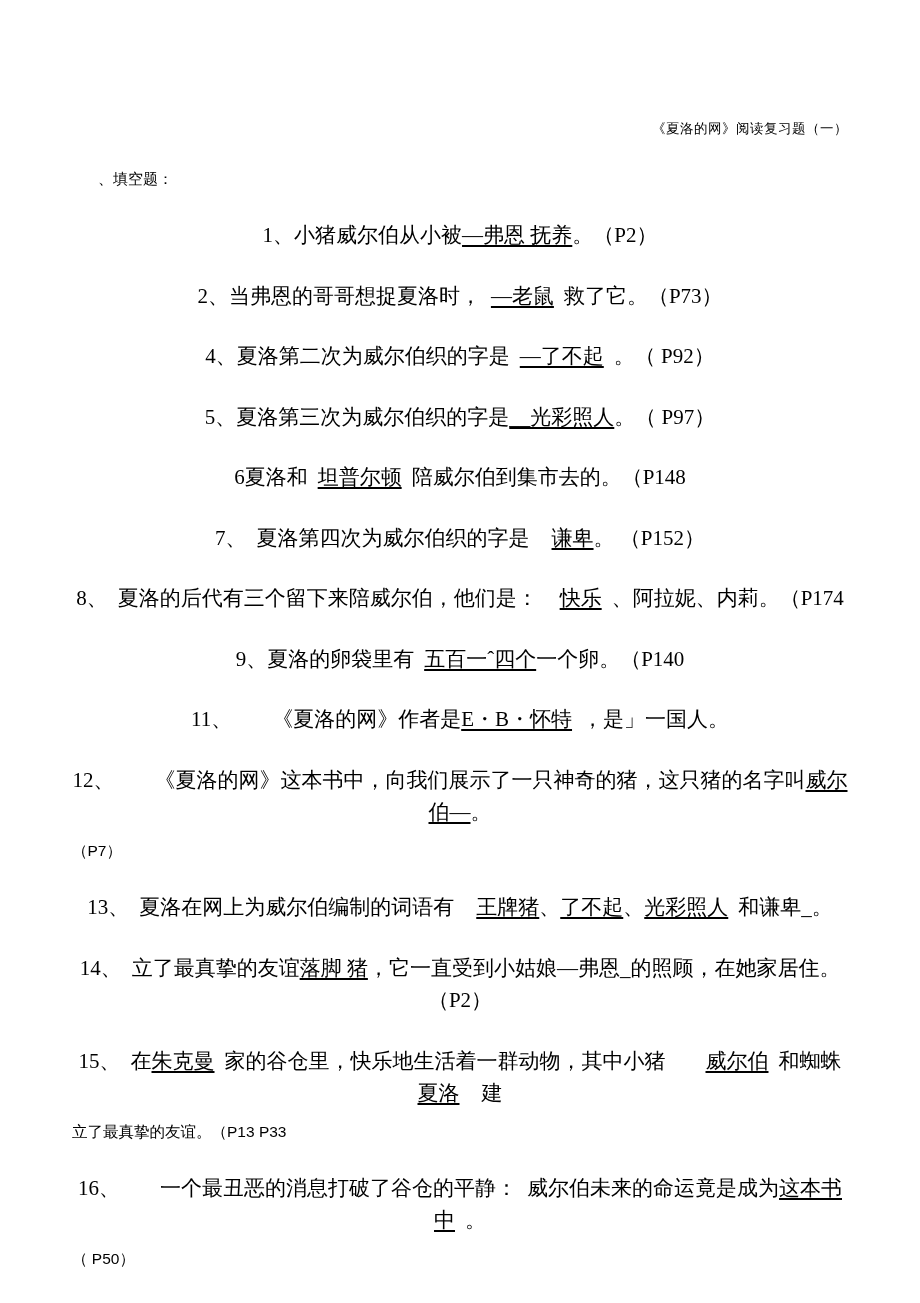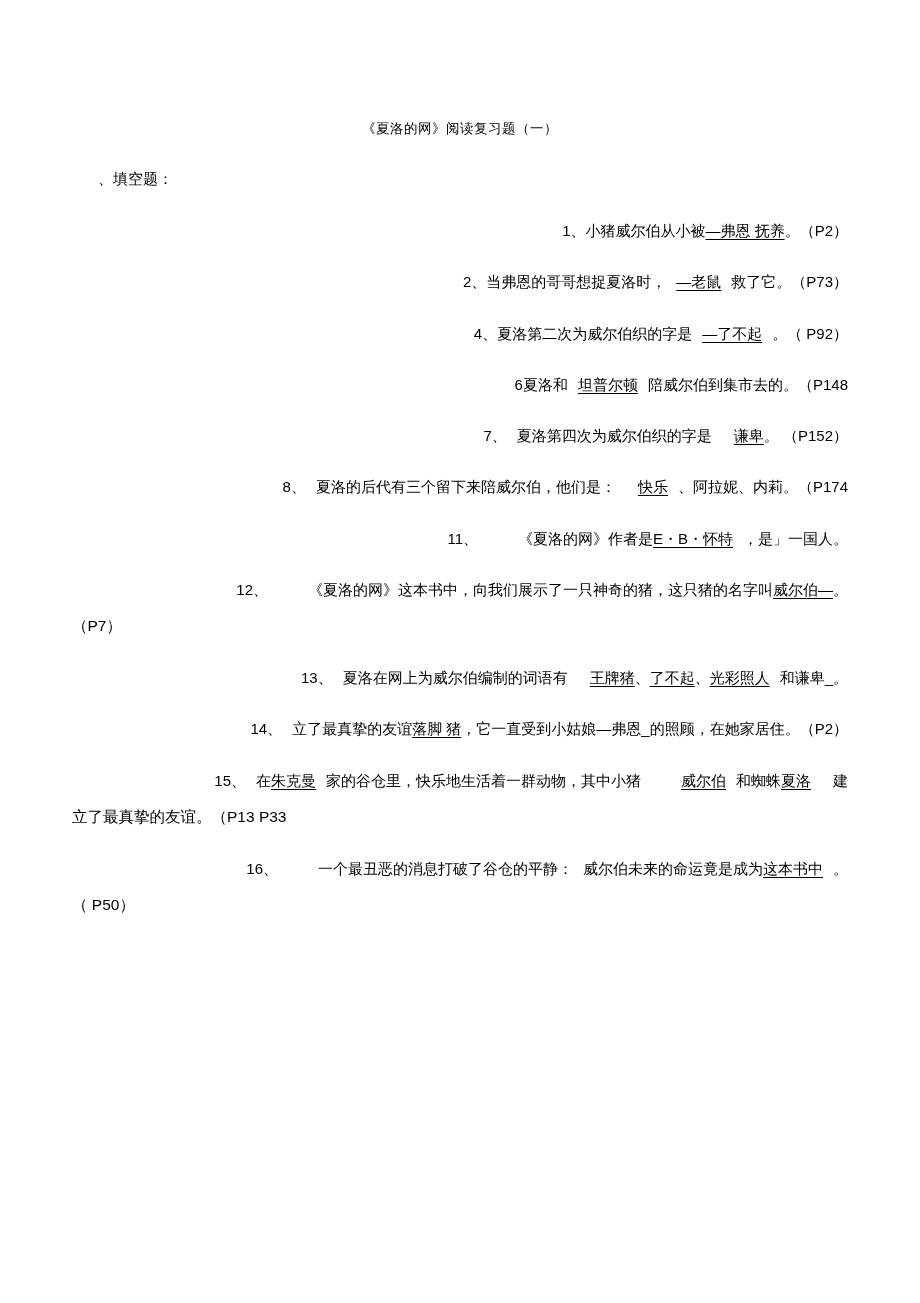--- a/index.html
+++ b/index.html
@@ -16,55 +16,55 @@
     overflow: hidden;
   }
   .page {
     width: 920px;
     height: 1303px;
     box-sizing: border-box;
     padding: 120px 72px 40px 72px;
     position: relative;
   }
   .doc-title {
-    text-align: center;
+    text-align: right;
     font-size: 13.5px;
     letter-spacing: 0.5px;
     margin: 0 0 32px 0;
     font-family: "Liberation Sans", "DejaVu Sans", sans-serif;
   }
   .section-label {
     font-size: 15px;
     margin: 4px 0 30px 26px;
     font-family: "Liberation Sans", "DejaVu Sans", sans-serif;
   }
   .q {
-    font-size: 15px;
+    font-size: 21px;
     line-height: 1.55;
     margin: 0 0 28px 0;
-    font-family: Liberation Sans, sans-serif;
-    text-align: right;
+    font-family: Liberation Serif, serif;
+    text-align: center;
   }
   .q.tight {
     margin-bottom: 10px;
   }
   .q .num {
     white-space: pre;
   }
   .u {
     text-decoration: underline;
     text-underline-offset: 3px;
   }
   .sp1 { display: inline-block; width: 10px; }
   .sp2 { display: inline-block; width: 22px; }
   .sp3 { display: inline-block; width: 40px; }
   .cont {
     font-size: 15.5px;
     line-height: 1.55;
-    margin: 13px 0 28px 0;
+    margin: 4px 0 28px 0;
     font-family: "Liberation Sans", "DejaVu Sans", sans-serif;
   }
 </style>
 </head>
 <body>
 
 <div class="page">
 
   <div class="doc-title">《夏洛的网》阅读复习题（一）</div>
 
@@ -76,33 +76,39 @@
 
   <p class="q">
     <span class="num">2、</span><span>当弗恩的哥哥想捉夏洛时，</span><span class="sp1"></span><span class="u">—老鼠</span><span class="sp1"></span><span>救了它。（P73）</span>
   </p>
 
 
   <p class="q">
     <span class="num">4、</span><span>夏洛第二次为威尔伯织的字是</span><span class="sp1"></span><span class="u">—了不起</span><span class="sp1"></span><span>。（ P92）</span>
   </p>
 
+  <p class="q">
+    <span class="num">5、</span><span>夏洛第三次为威尔伯织的字是</span><span class="u">__光彩照人</span><span>。（ P97）</span>
+  </p>
 
   <p class="q">
     <span class="num">6</span><span>夏洛和</span><span class="sp1"></span><span class="u">坦普尔顿</span><span class="sp1"></span><span>陪威尔伯到集市去的。（P148</span>
   </p>
 
   <p class="q">
     <span class="num">7、</span><span class="sp1"></span><span>夏洛第四次为威尔伯织的字是</span><span class="sp2"></span><span class="u">谦卑</span><span>。 （P152）</span>
   </p>
 
   <p class="q">
     <span class="num">8、</span><span class="sp1"></span><span>夏洛的后代有三个留下来陪威尔伯，他们是：</span><span class="sp2"></span><span class="u">快乐</span><span class="sp1"></span><span>、阿拉妮、内莉。（P174</span>
   </p>
 
+  <p class="q">
+    <span class="num">9、</span><span>夏洛的卵袋里有</span><span class="sp1"></span><span class="u">五百一ˆ四个</span><span>一个卵。（P140</span>
+  </p>
 
 
   <p class="q">
     <span class="num">11、</span><span class="sp3"></span><span>《夏洛的网》作者是</span><span class="u">E・B・怀特</span><span class="sp1"></span><span>，是」一国人。</span>
   </p>
 
   <p class="q tight">
     <span class="num">12、</span><span class="sp3"></span><span>《夏洛的网》这本书中，向我们展示了一只神奇的猪，这只猪的名字叫</span><span class="u">威尔伯—</span><span>。</span>
   </p>
   <p class="cont">（P7）</p>

